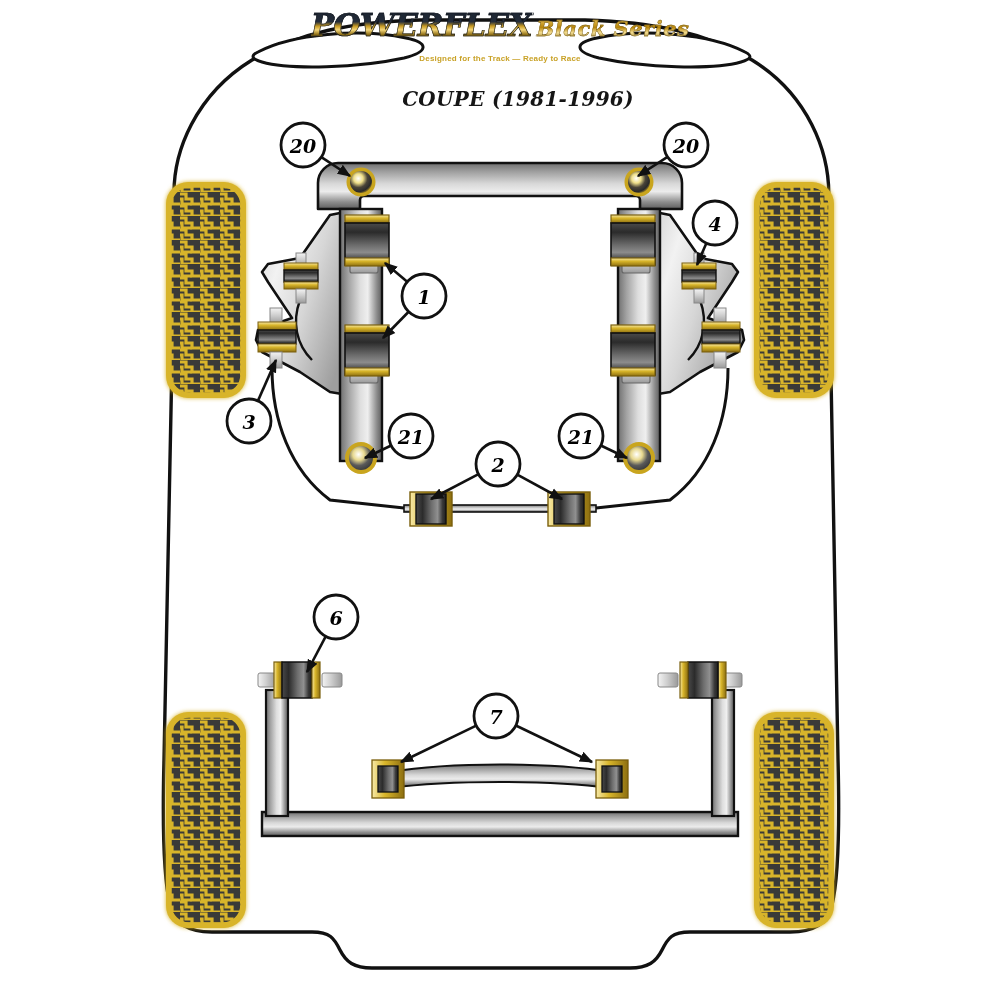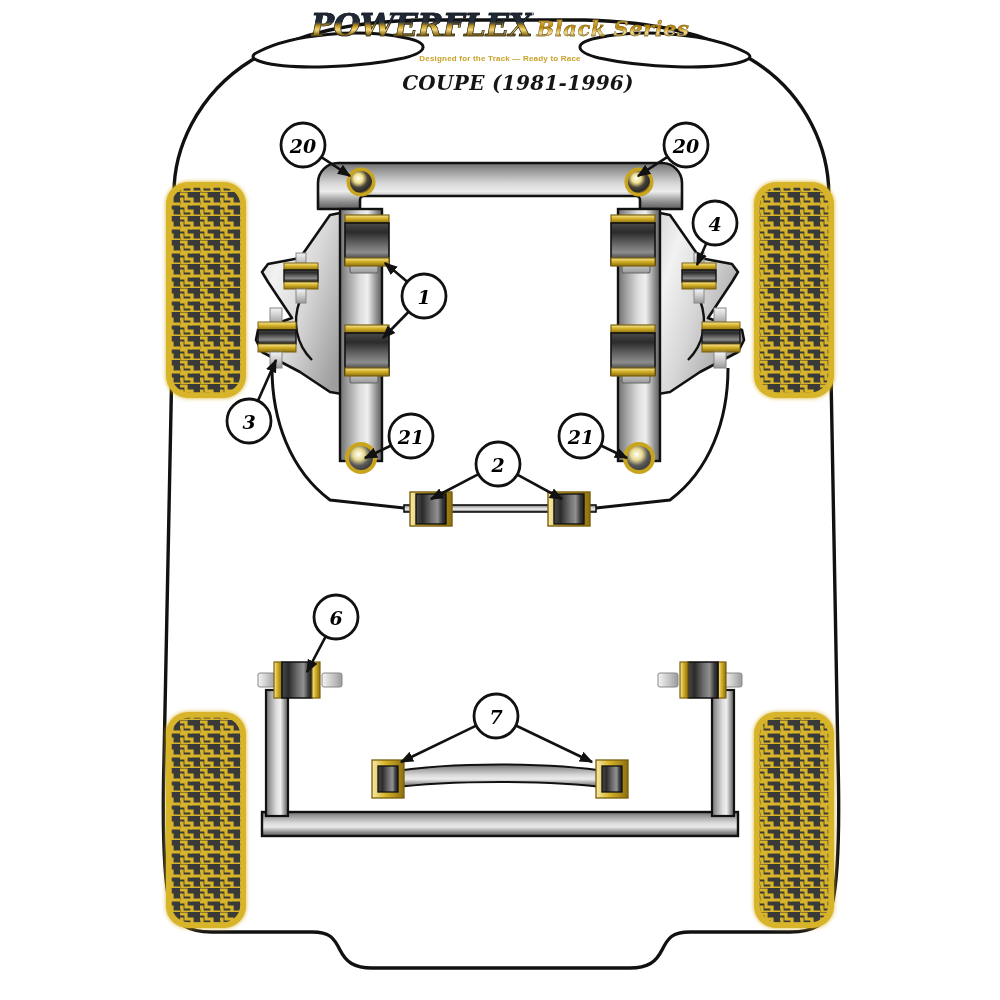--- a/index.html
+++ b/index.html
@@ -17,21 +17,21 @@
               display:inline-block;line-height:1;}
   .brand-sub{font-family:"DejaVu Serif",serif;font-weight:bold;font-style:italic;
              font-size:21px;margin-top:-3px;letter-spacing:0.5px;
              background:linear-gradient(180deg,#e8c35a 0%,#b8860b 45%,#f3dd93 70%,#8c6a10 100%);
              -webkit-background-clip:text;background-clip:text;color:transparent;
              -webkit-text-stroke:0.4px #6b5210;
              display:inline-block;line-height:1;}
   .brand-tag{font-family:"Liberation Sans",sans-serif;font-weight:bold;
              font-size:8px;color:#c9a227;letter-spacing:0.2px;margin-top:13px;}
   .model-title{font-family:"DejaVu Serif",serif;font-weight:bold;font-style:italic;
-               font-size:20px;color:#151515;margin-top:8px;letter-spacing:0.3px;padding-left:36px;}
+               font-size:20px;color:#151515;margin-top:24px;letter-spacing:0.3px;padding-left:36px;}
   .callout-num{font-family:"DejaVu Serif",serif;font-weight:bold;font-style:italic;
                font-size:19px;fill:#000;text-anchor:middle;dominant-baseline:central;}
 </style>
 </head>
 <body>
 
 <div id="stage">
 
   <svg id="diagram" viewBox="0 0 1000 1000">
     <defs>

